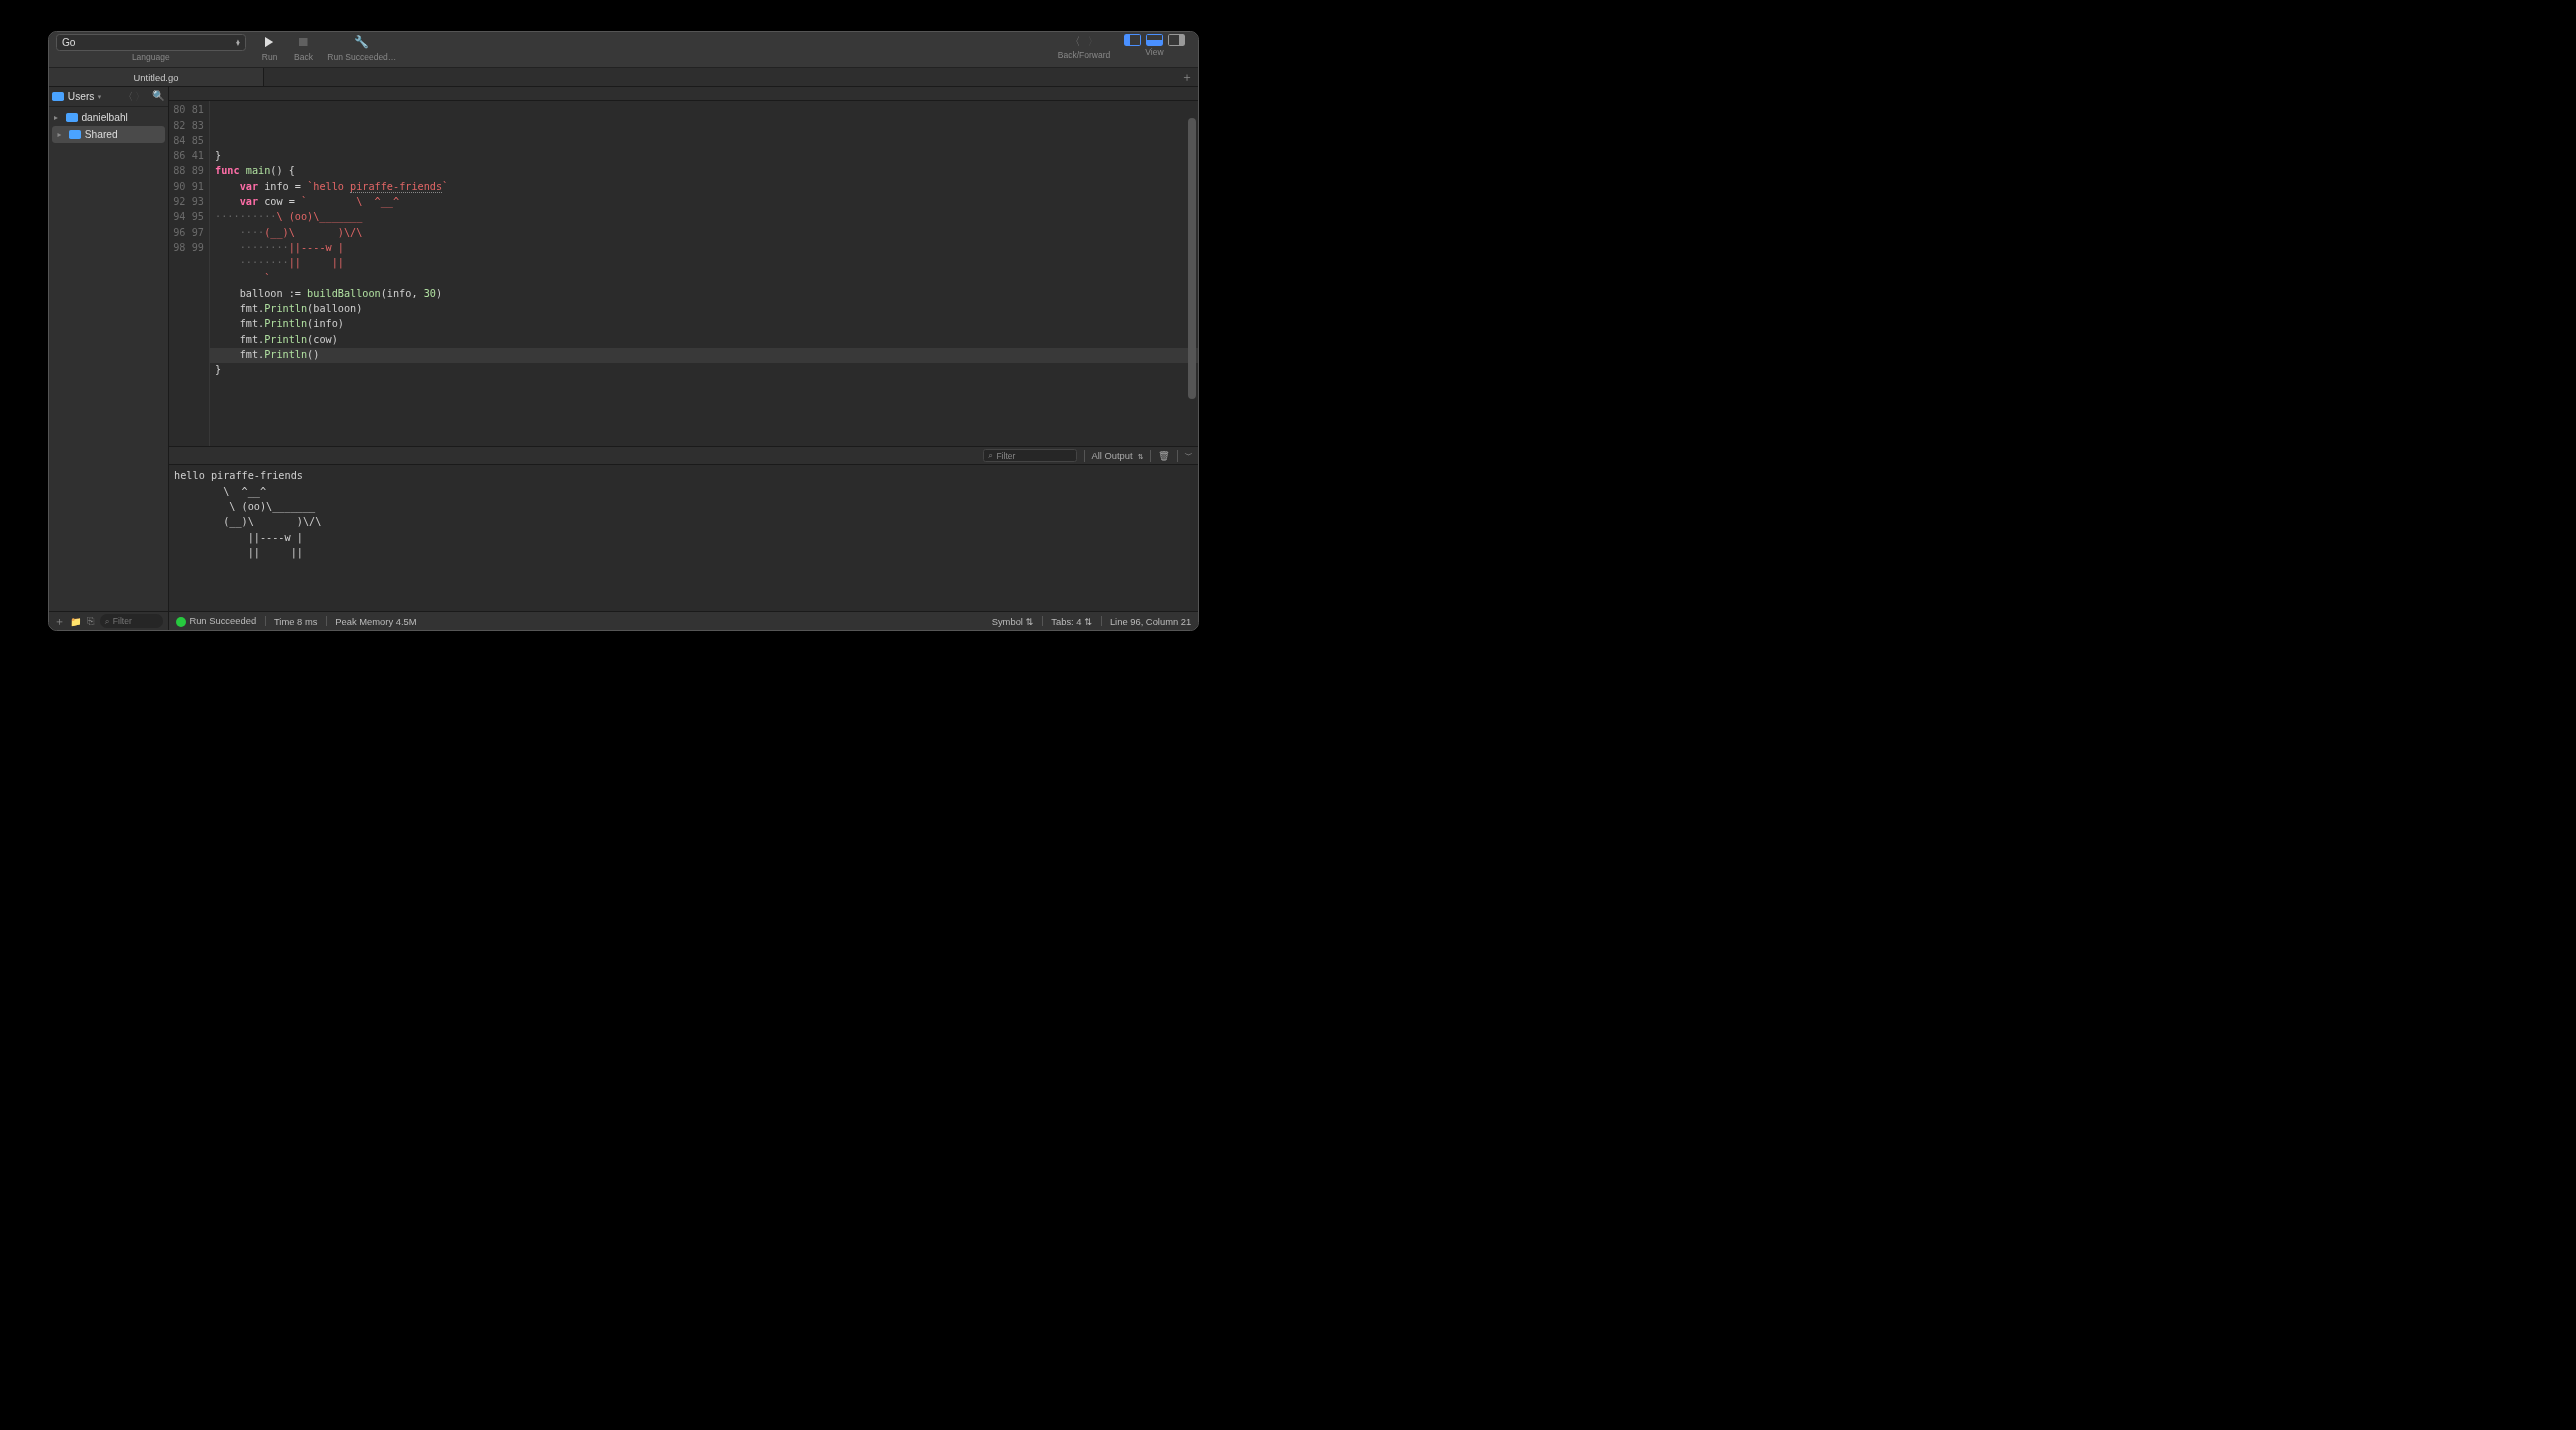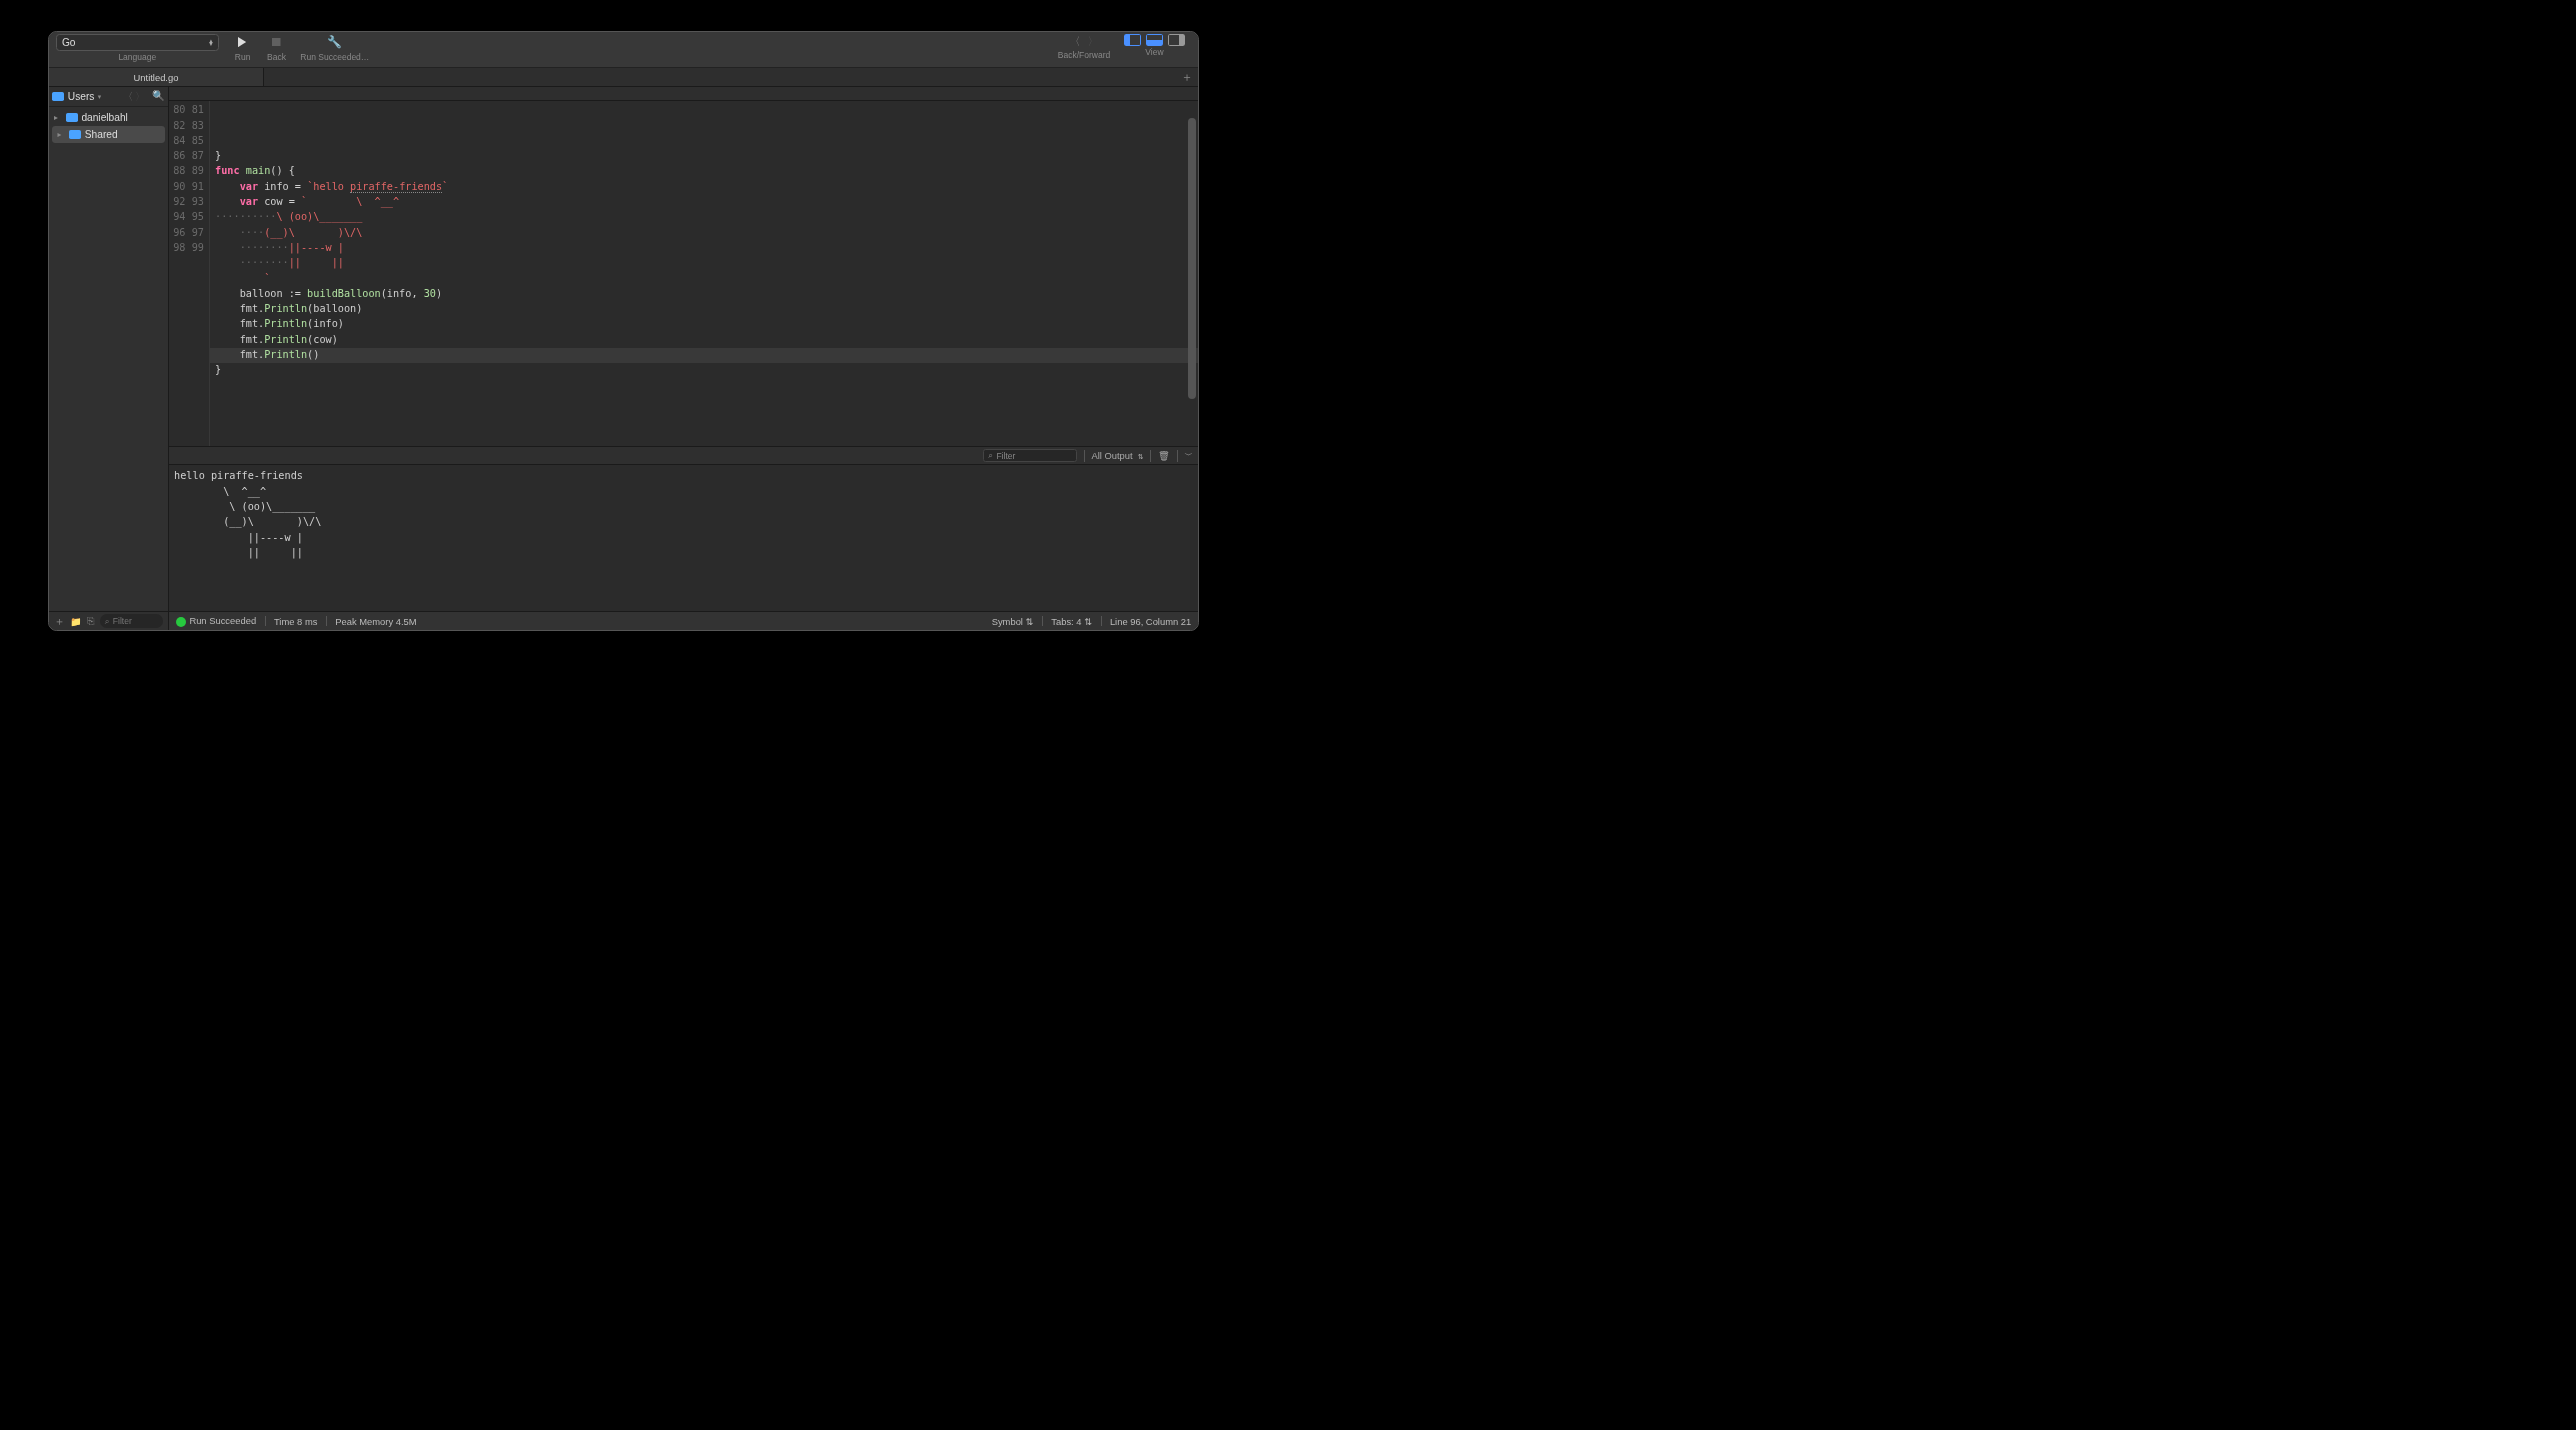--- a/index.html
+++ b/index.html
@@ -8,21 +8,21 @@
   
   .titlebar { height:22px; background:#3a3a3a; border-bottom:0.9px solid #222; display:flex; align-items:center; position:relative; }
   .traffic { display:flex; gap:6.8px; margin-left:8.5px; }
   .dot { width:10.2px; height:10.2px; border-radius:50%; }
   .red{background:#ff5f56;} .yellow{background:#ffbd2e;} .green{background:#27c93f;}
   .title { position:absolute; left:0; right:0; text-align:center; font-size:11px; color:#aaa; pointer-events:none; }
   .title .edited{ color:#777; }
   
   .toolbar { height:36px; background:#383838; border-bottom:0.9px solid #222; display:flex; align-items:flex-start; }
   .tool-group{ display:flex; flex-direction:column; align-items:center; padding:1.7px 6.8px 0; }
-  .language-box{ width:163px; height:17px; background:#2f2f2f; border:0.9px solid #555; border-radius:3.4px; display:flex; align-items:center; padding:0 5.1px; font-size:10.2px; color:#ddd; justify-content:space-between;}
+  .language-box{ width:190px; height:17px; background:#2f2f2f; border:0.9px solid #555; border-radius:3.4px; display:flex; align-items:center; padding:0 5.1px; font-size:10.2px; color:#ddd; justify-content:space-between;}
   .updown{ font-size:6.8px; color:#aaa; line-height:3.4px; }
   .tool-label{ font-size:8.5px; color:#888; margin-top:0.9px;}
   .tool-btn{ width:20.4px; height:17px; display:flex; align-items:center; justify-content:center; color:#ddd;}
   .toolbar-spacer{flex:1;}
   .nav-arrows{display:flex;gap:6.8px;color:#777;}
   .view-btns{display:flex;gap:5.1px;}
   .view-btn{width:17px;height:12px;border:1.3px solid #999;border-radius:1.7px;position:relative;}
   .view-btn.active{border-color:#4a90ff;}
   .view-btn .pane{position:absolute;background:#999;}
   .view-btn.active .pane{background:#4a90ff;}
@@ -178,21 +178,21 @@
 
       <div class="code-area">
         <div style="position: absolute; left: 0px; width: 41px; height: 15.3px; background: rgb(57, 57, 57); top: 247px;"></div>
           <div class="gutter" id="gutter" style="position: relative; z-index: 1;">80
 81
 82
 83
 84
 85
 86
-87
+41
 88
 89
 90
 91
 92
 93
 94
 95
 96
 97

